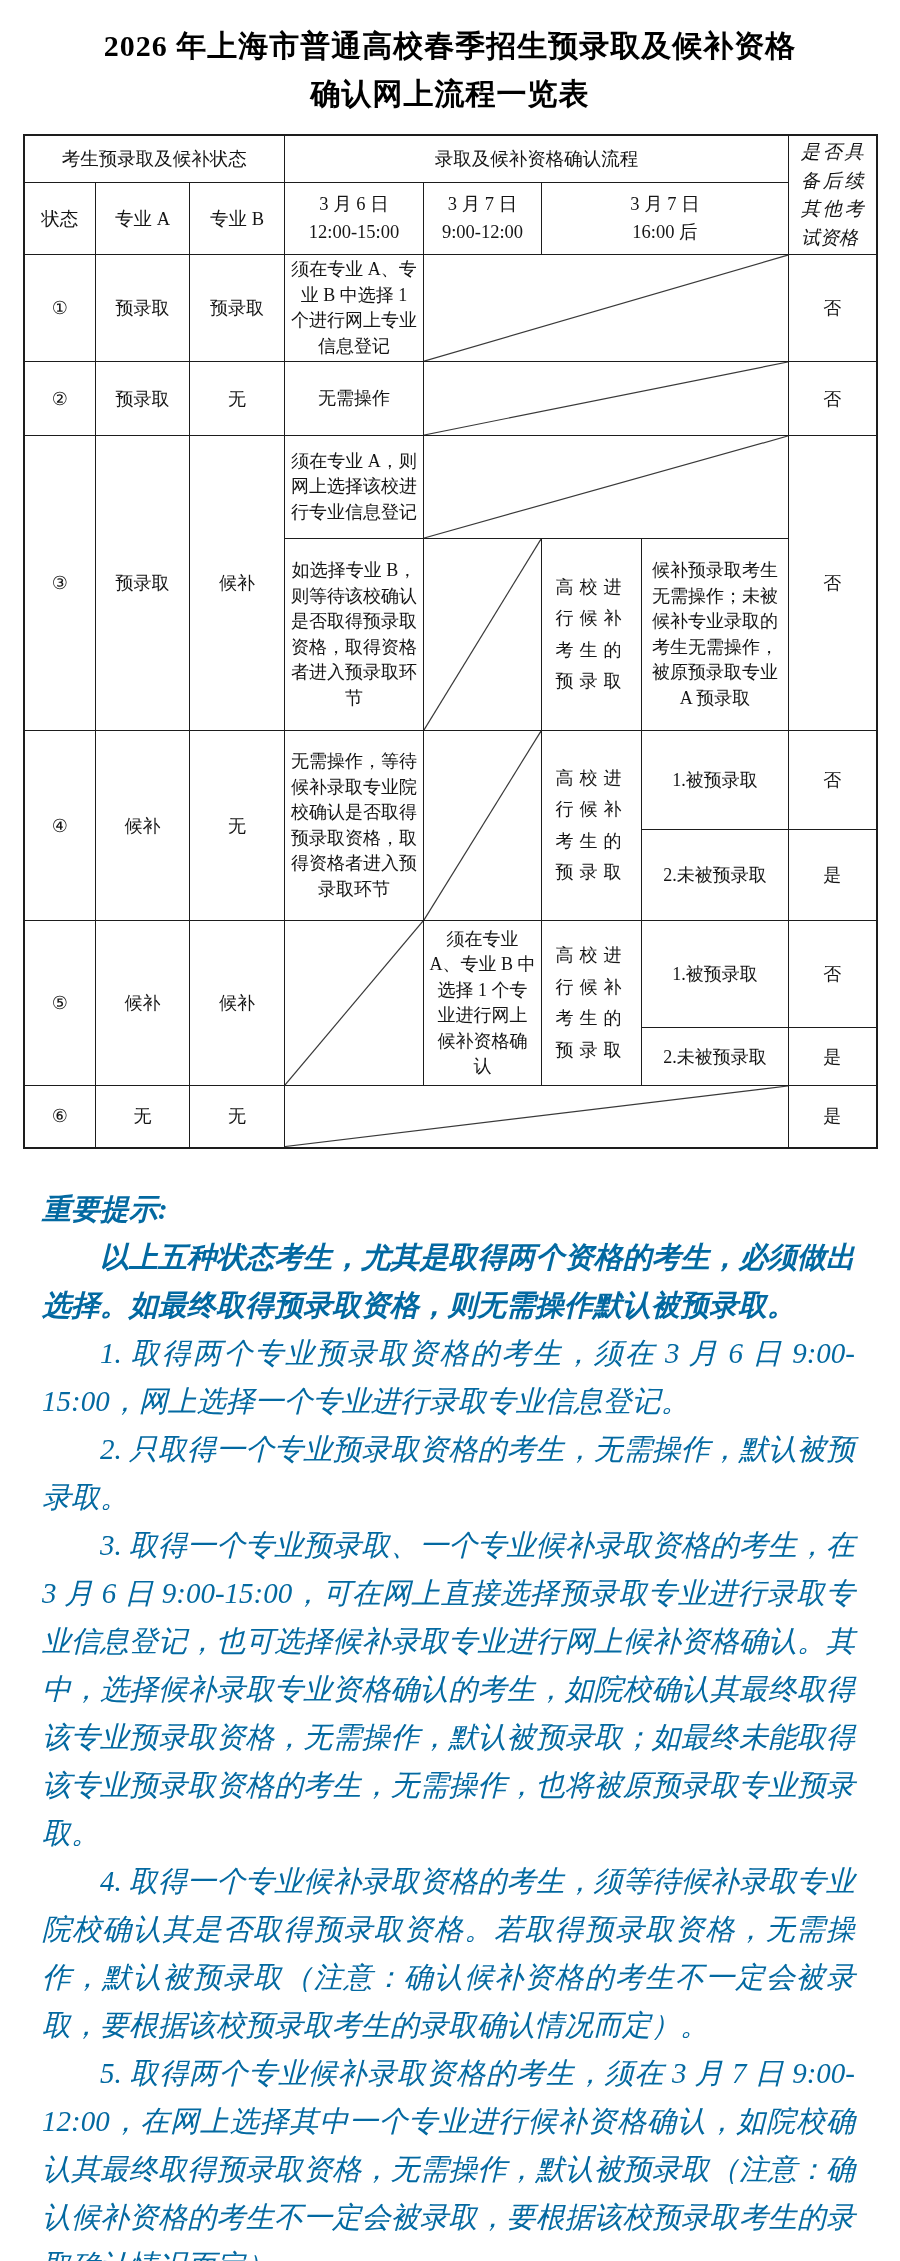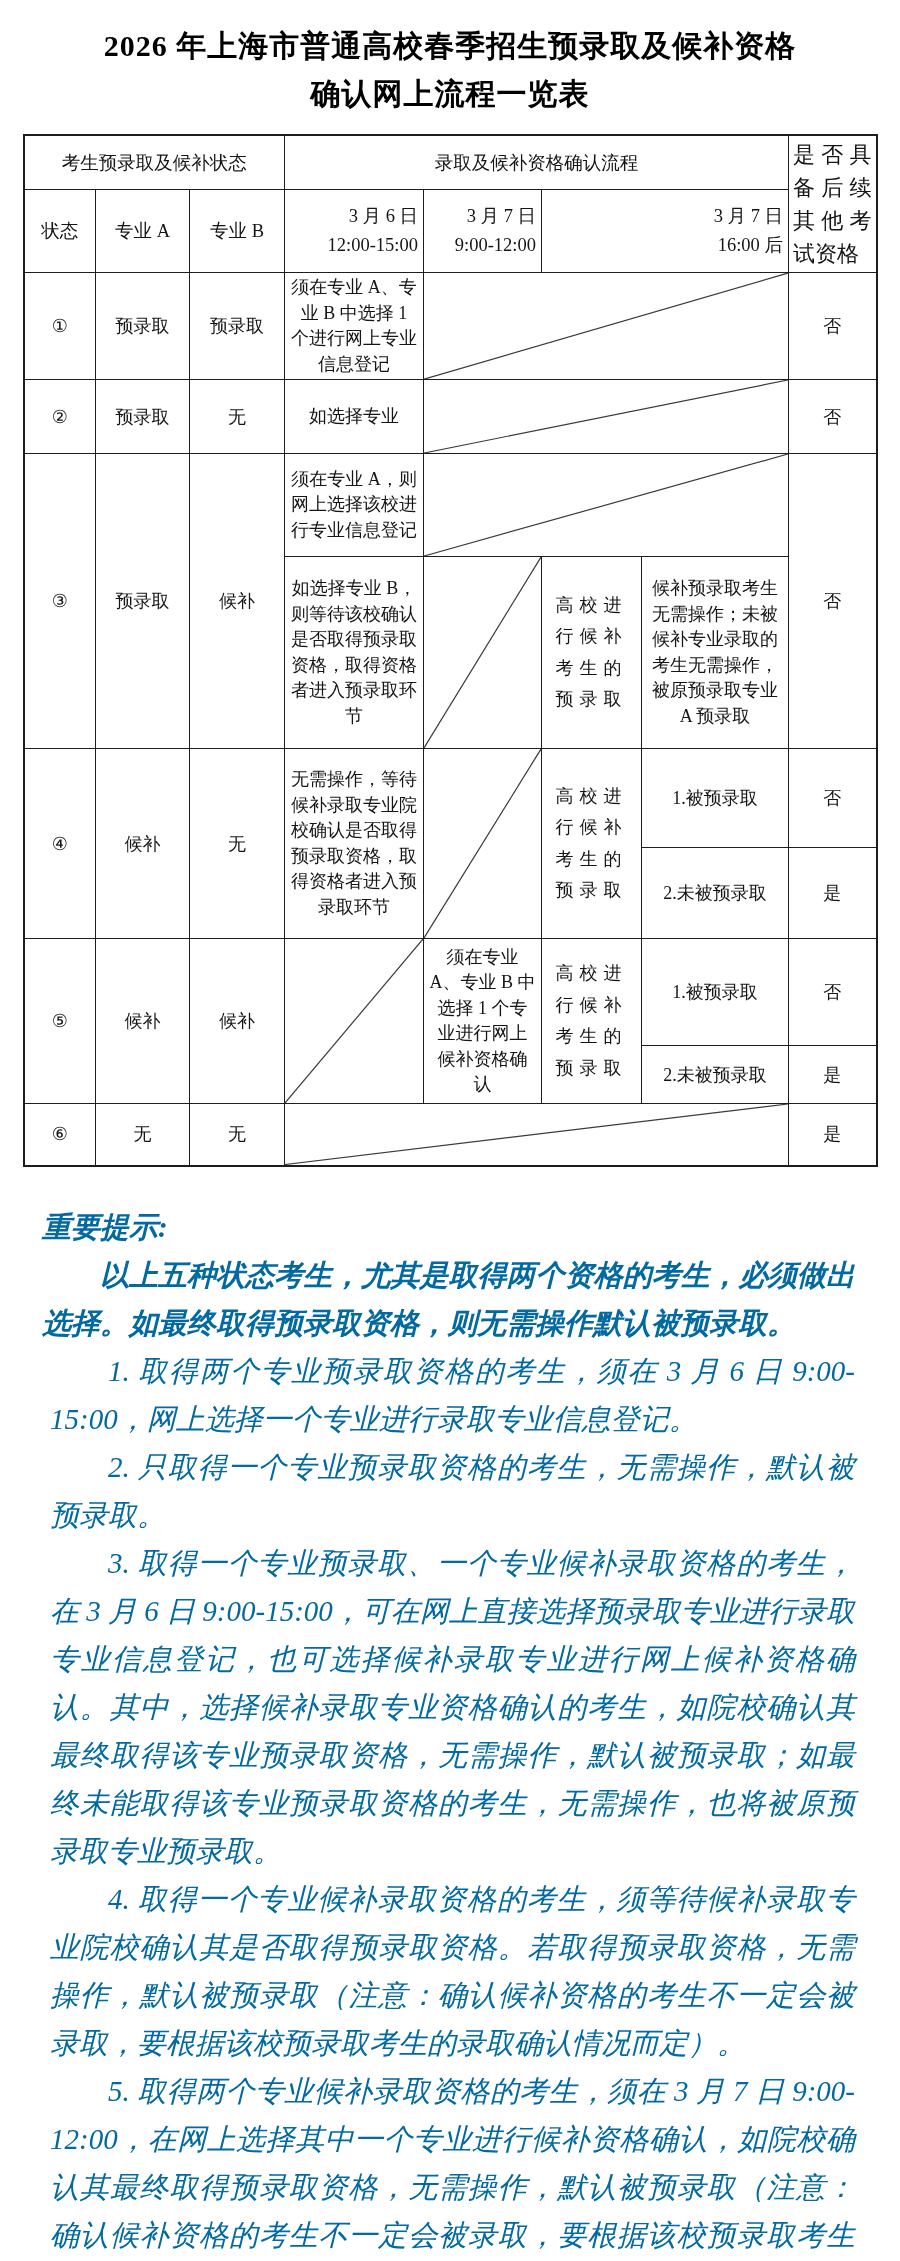--- a/index.html
+++ b/index.html
@@ -51,36 +51,36 @@
   td.diag { position: relative; padding: 0; }
   td.diag svg { position: absolute; left: 0; top: 0; width: 100%; height: 100%; display: block; }
   td.spread {
     text-align: justify;
     font-size: 17.5px;
     line-height: 1.75;
     letter-spacing: 6px;
     padding: 4px 9px;
   }
   td.case { text-align: left; font-size: 17.5px; padding-left: 9px; }
-  .two-line span { display: block; line-height: 1.55; text-align: right; }
+  .two-line span { display: block; line-height: 1.55; }
   .circ { font-size: 20px; }
 
   
   .notes {
     margin: 36px 45px 0 42px;
     font-size: 29px;
     line-height: 48px;
     text-align: justify;
     color: #0369a1;
     font-style: italic;
   }
   .notes p { margin: 0; }
   .notes .heading { font-weight: bold; }
   .notes .lead { font-weight: bold; text-indent: 2em; }
-  .notes .item { text-indent: 2em; margin-left: 8px; }
+  .notes .item { text-indent: 2em; }
 </style>
 </head>
 <body>
 
 <div class="page">
 
   <div class="title">
     <div>2026 年上海市普通高校春季招生预录取及候补资格</div>
     <div>确认网上流程一览表</div>
   </div>
@@ -94,21 +94,21 @@
         <col style="width:118px">
         <col style="width:100px">
       <col style="width:147px">
         <col style="width:88px">
     </colgroup>
 
     <tbody>
         <tr style="height:42px">
       <th colspan="3">考生预录取及候补状态</th>
       <th colspan="4">录取及候补资格确认流程</th>
-      <th rowspan="2" style="font-size:22px; line-height:1.5; padding:2px 4px; text-align:justify;">是否具备后续其他考试资格</th>
+      <th rowspan="2" style="font-size:19px; line-height:1.5; padding:2px 12px; text-align:justify;font-style:italic;">是否具备后续其他考试资格</th>
     </tr>
 
     <tr style="height:64px">
       <th>状态</th>
       <th>专业 A</th>
       <th>专业 B</th>
       <th class="two-line">
         <span>3 月 6 日</span>
         <span>12:00-15:00</span>
       </th>
@@ -132,21 +132,21 @@
               <line x1="0" y1="100" x2="100" y2="0" stroke="#3a3a3a" stroke-width="1.2" vector-effect="non-scaling-stroke"></line>
             </svg>
       </td>
       <td>否</td>
     </tr>
 
     <tr style="height:74px">
       <td class="circ">②</td>
       <td>预录取</td>
       <td>无</td>
-      <td class="txt left">如选择专业</td>
+      <td class="txt left">无需操作</td>
       <td colspan="3" class="diag">
         <svg viewBox="0 0 100 100" preserveAspectRatio="none">
               <line x1="0" y1="100" x2="100" y2="0" stroke="#3a3a3a" stroke-width="1.2" vector-effect="non-scaling-stroke"></line>
             </svg>
       </td>
       <td>否</td>
     </tr>
 
     <tr style="height:103px">
       <td rowspan="2" class="circ">③</td>

